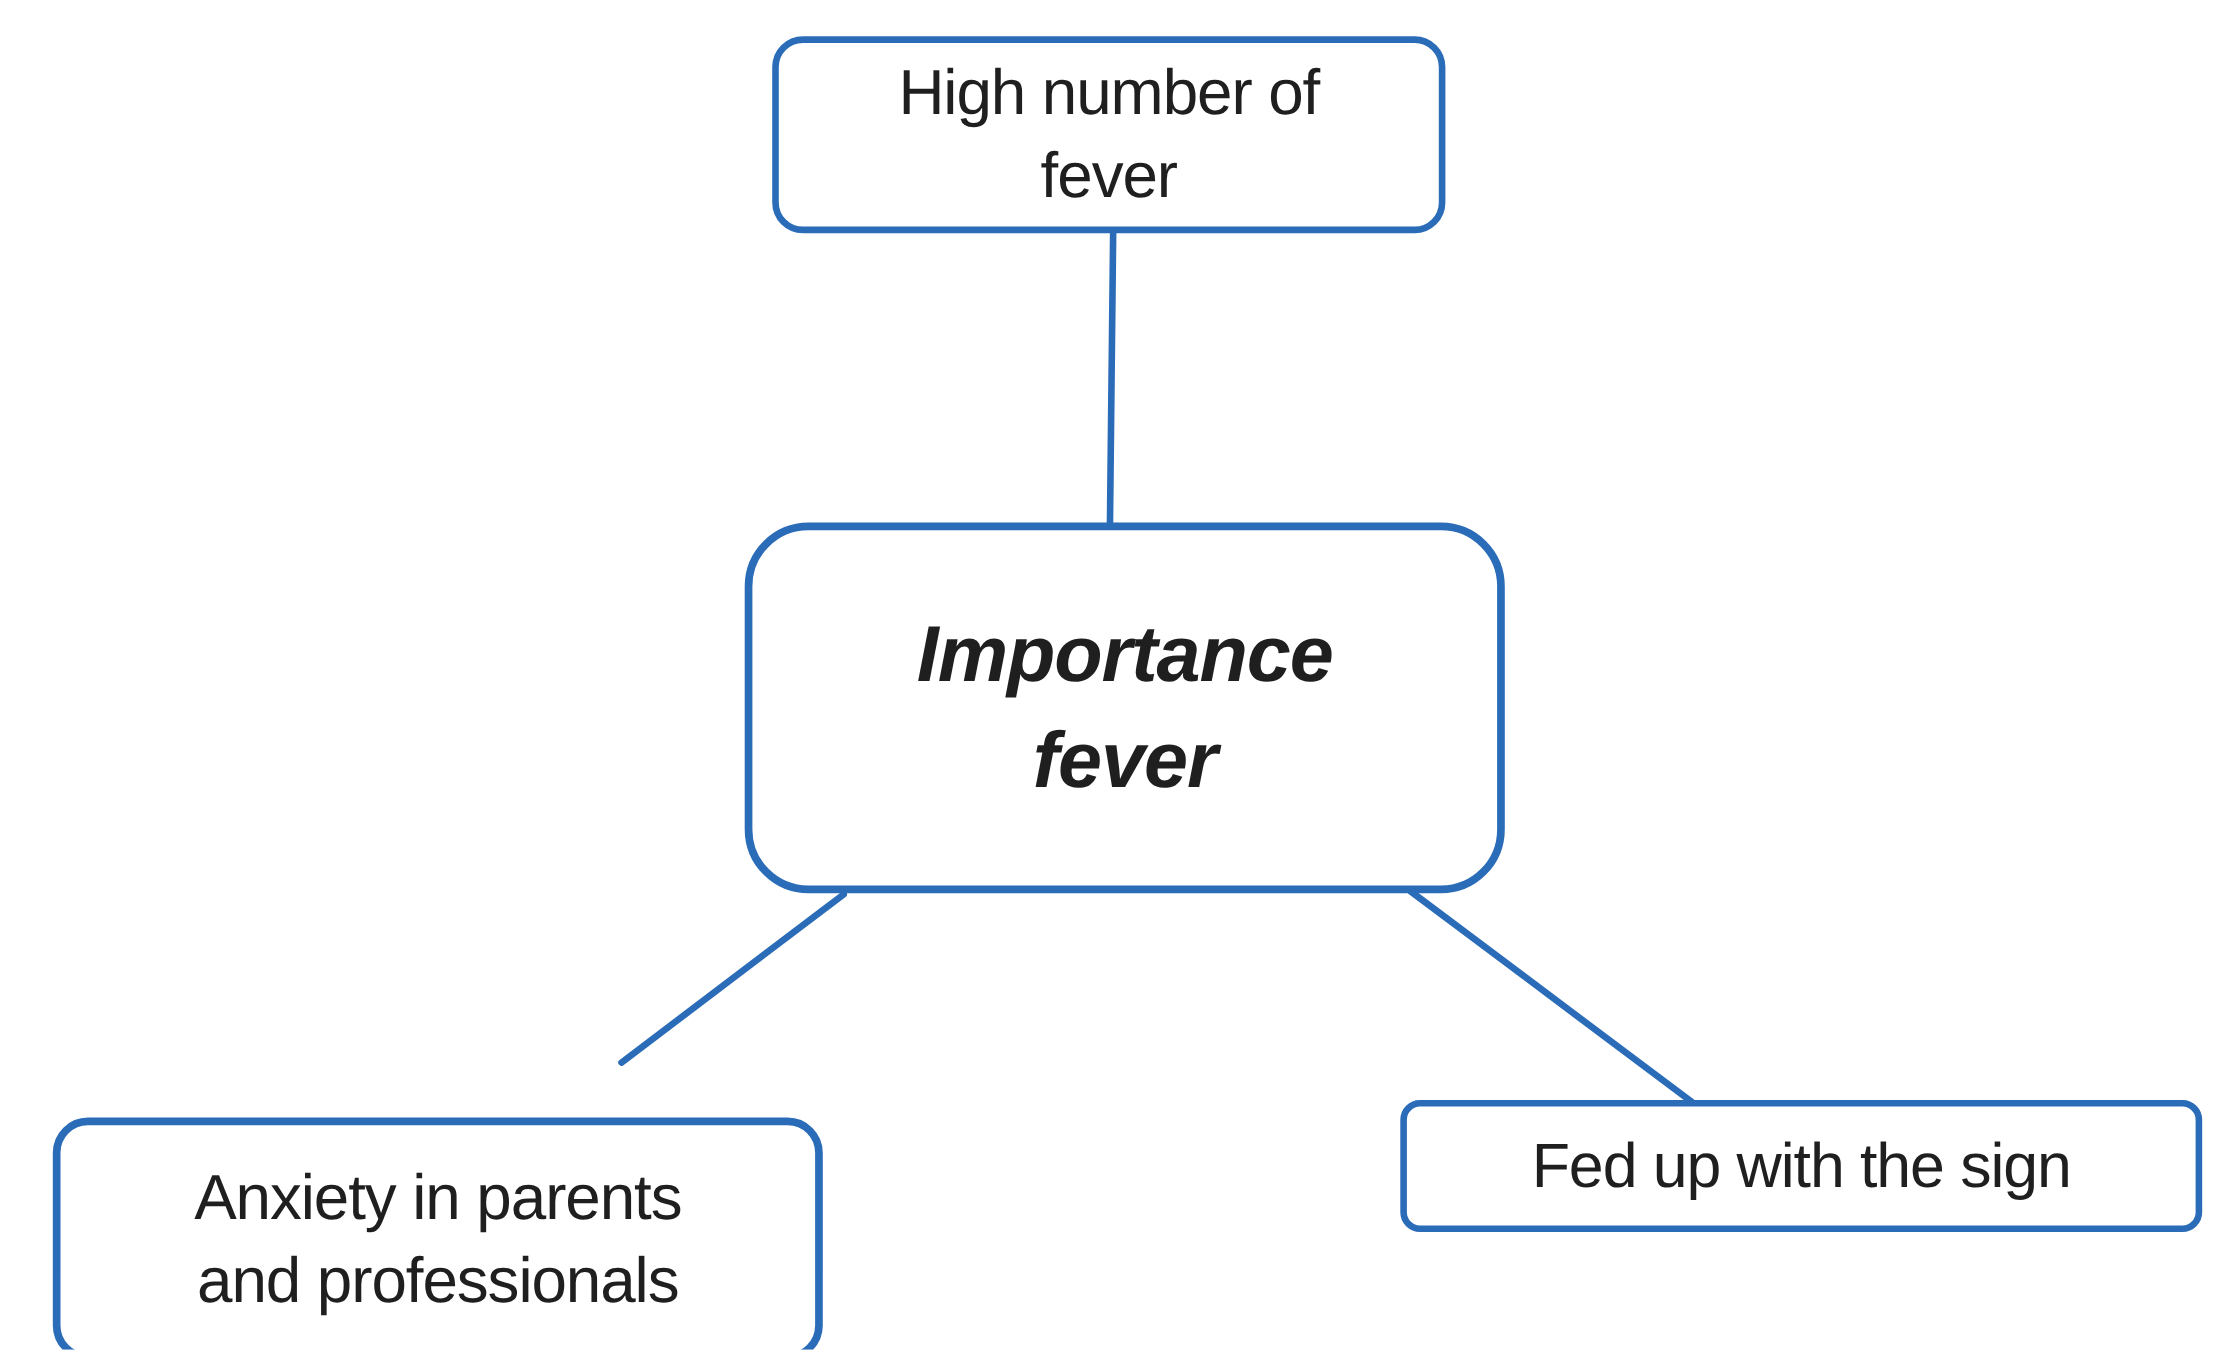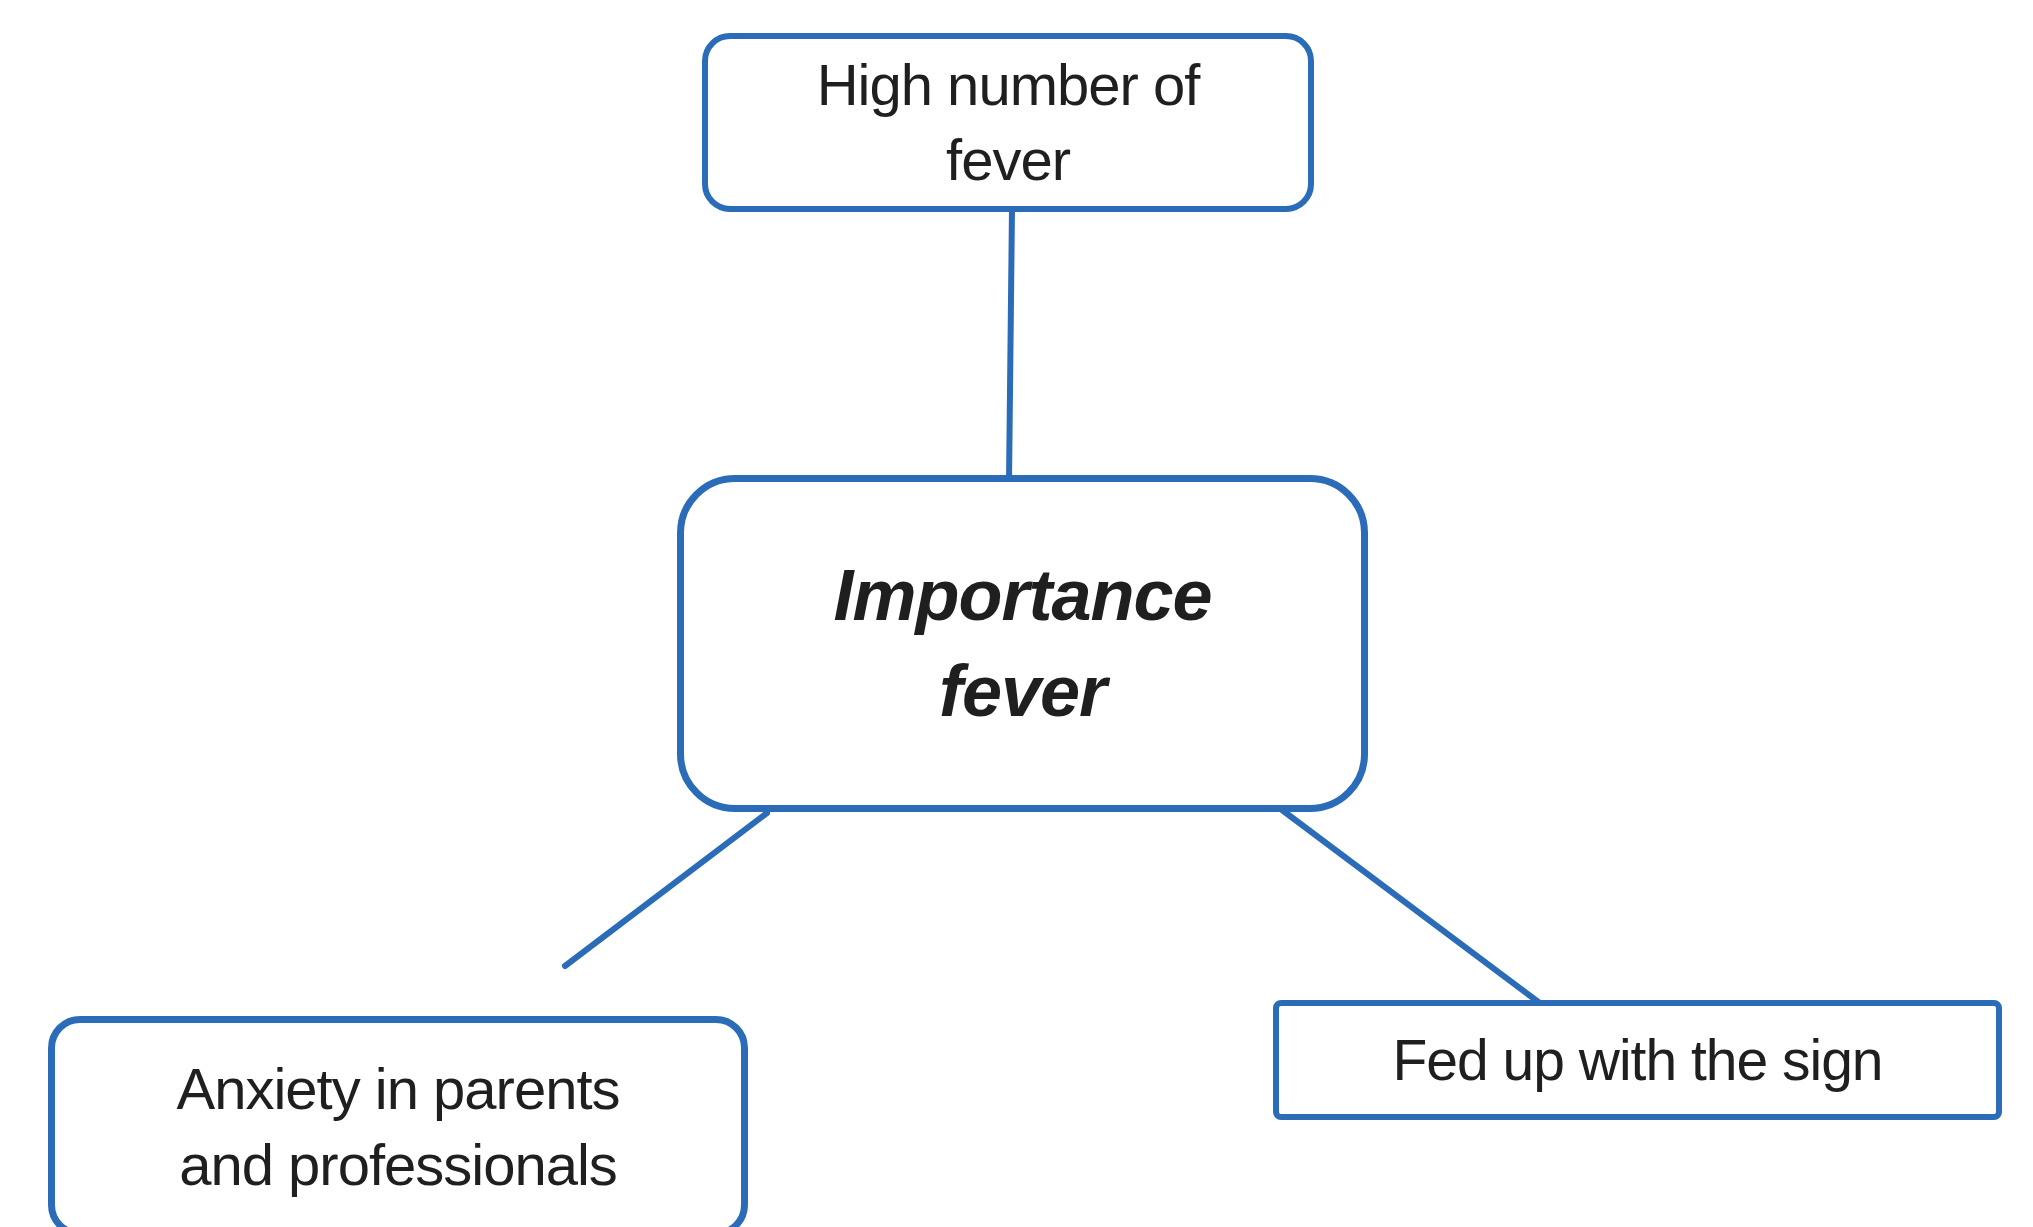--- a/index.html
+++ b/index.html
@@ -53,21 +53,21 @@
     font-size: 72px; line-height: 1.32;
     font-weight: bold; font-style: italic;
   }
   .node-bottom-left {
     left: 48px; top: 1016px; width: 700px; height: 221px;
     border-radius: 32px; border-width: 7px;
     font-size: 58px; line-height: 1.3;
   }
   .node-bottom-right {
     left: 1273px; top: 1000px; width: 729px; height: 120px;
-    border-radius: 8px;
+    border-radius: 18px;
     font-size: 57px; line-height: 1.2;
   }
 </style>
 </head>
 <body>
 
 <div class="canvas">
 
   <svg class="connectors" viewBox="0 0 2033 1227" xmlns="http://www.w3.org/2000/svg" aria-hidden="true">
     <line x1="1012" y1="208" x2="1009" y2="482"></line>

